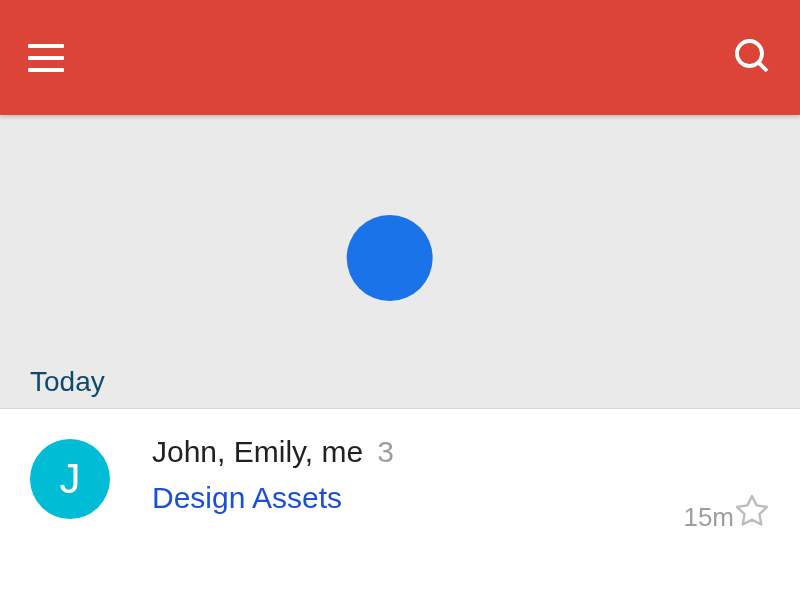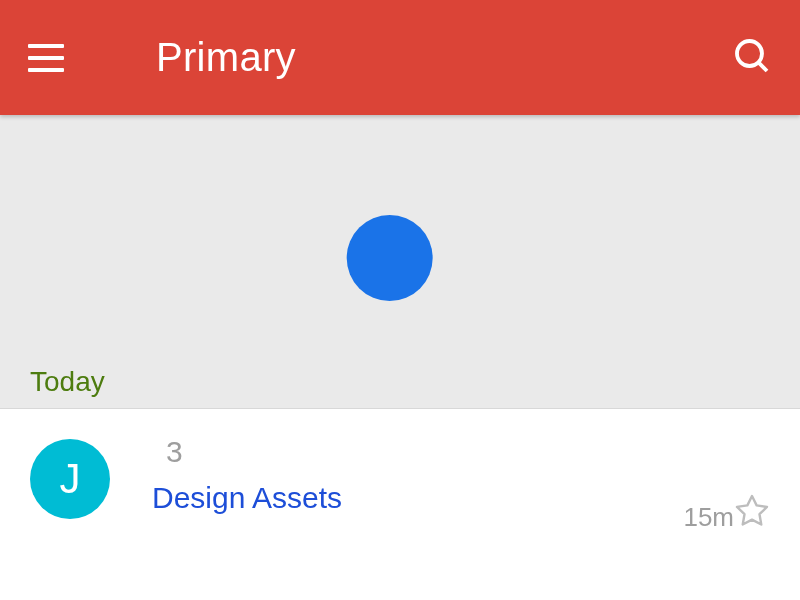--- a/index.html
+++ b/index.html
@@ -66,21 +66,21 @@
       position: absolute;
       top: 100px;
       left: 50%;
       transform: translateX(-62%);
     }
     .section-header {
       position: absolute;
       bottom: 10px;
       left: 30px;
       font-size: 28px;
-      color: #4d7c0f;
+      color: #0c4a6e;
       font-weight: 400;
     }
     .divider {
       height: 1px;
       background: #d8d8d8;
     }
     .email-row {
       display: flex;
       padding: 26px 30px 20px 30px;
       background: #fff;
@@ -147,40 +147,40 @@
   </style>
 </head>
 <body>
 
 <div class="toolbar">
   <div class="menu-icon">
     <span></span>
     <span></span>
     <span></span>
   </div>
-  <div class="title">Primary</div>
   <div class="search-icon">
     <svg width="40" height="40" viewBox="0 0 24 24" fill="none" stroke="#fff" stroke-width="2.3">
       <circle cx="10.5" cy="10.5" r="7.5"></circle>
       <line x1="21" y1="21" x2="16" y2="16"></line>
     </svg>
   </div>
 </div>
 
 <div class="refresh-area">
   <div class="spinner"></div>
   <div class="section-header">Today</div>
 </div>
 
 <div class="divider"></div>
 
 <div class="email-row">
   <div class="avatar">J</div>
   <div class="email-body">
     <div class="sender-line">
+      <span class="sender">John, Emily, me</span>
       <span class="count">3</span>
     </div>
     <div class="subject">Design Assets</div>
   </div>
   <div class="meta">
     <div class="time">15m</div>
     <div class="star-icon">
       <svg width="36" height="36" viewBox="0 0 24 24" fill="none" stroke="#bdbdbd" stroke-width="1.6" stroke-linejoin="round">
         <polygon points="12,2 15.09,8.26 22,9.27 17,14.14 18.18,21.02 12,17.77 5.82,21.02 7,14.14 2,9.27 8.91,8.26"></polygon>
       </svg>

